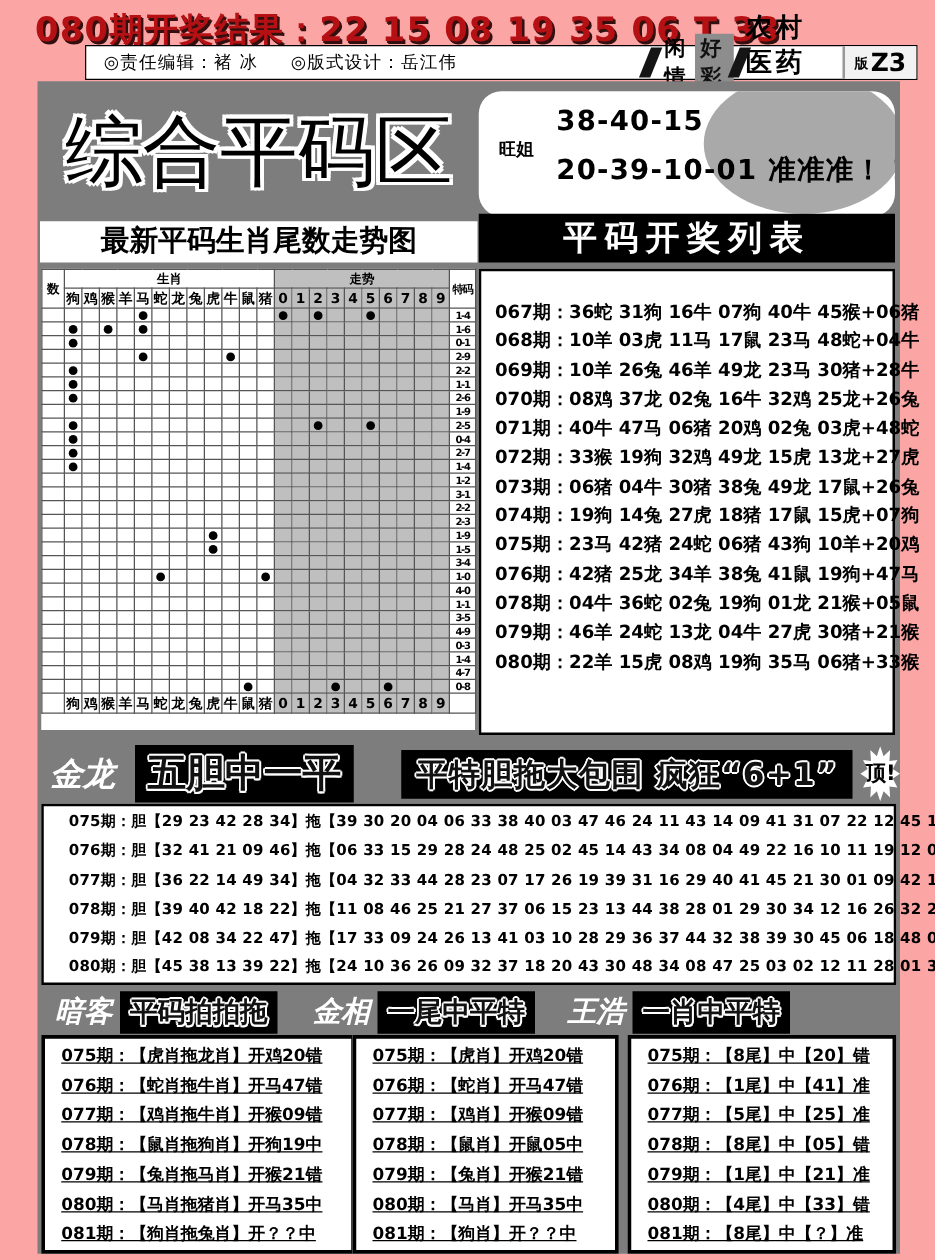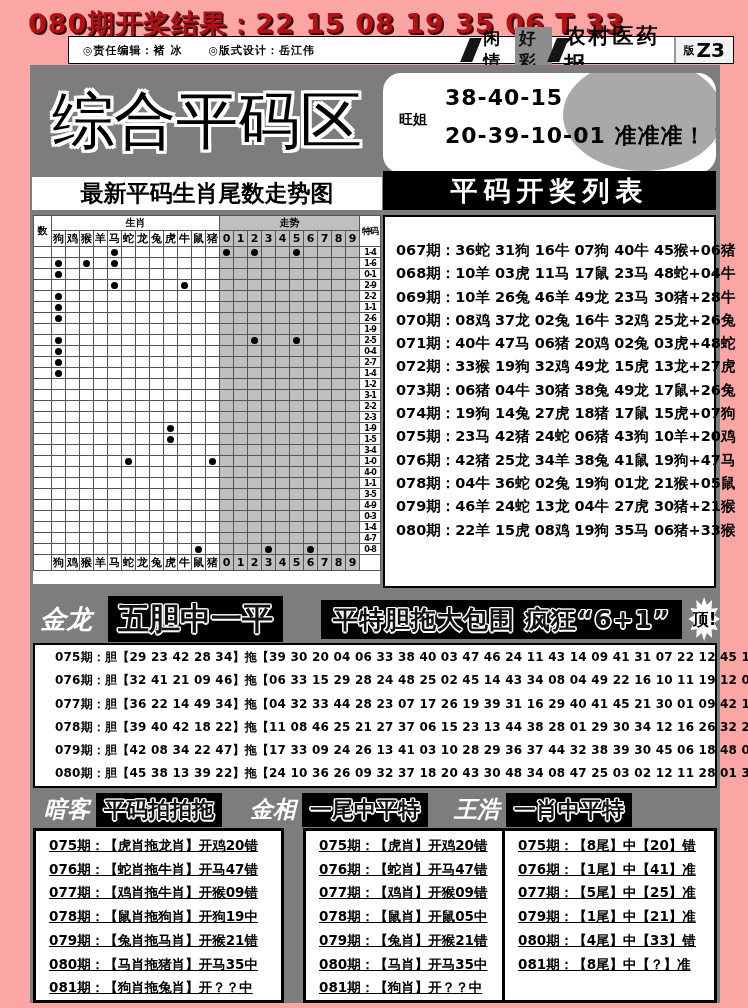--- a/index.html
+++ b/index.html
@@ -4,21 +4,21 @@
 <style>
   html,body{margin:0;padding:0;background:#fff;}
   .page{position:relative;width:748px;height:1008px;background:#fca5a5;overflow:hidden;
         font-family:"DejaVu Sans","Liberation Sans",sans-serif;color:#000;}
   
   .mast-result{position:absolute;left:28px;top:6px;font-size:27px;font-weight:900;
         color:#b51114;letter-spacing:1px;white-space:nowrap;
         text-shadow:2px 2px 0 #33100f,1px 1px 0 #551412;}
   .head-bar{position:absolute;left:68px;top:36px;width:664px;height:26px;background:#fff;
         border:1px solid #000;display:flex;align-items:center;}
-  .credits{font-size:11px;font-weight:700;padding-left:14px;white-space:nowrap;letter-spacing:1px;}
+  .credits{font-size:14px;font-weight:400;padding-left:14px;white-space:nowrap;letter-spacing:1px;}
   .credits .sep{display:inline-block;width:26px;}
   .flag{display:flex;align-items:center;margin-left:150px;height:24px;}
   .flag .bar{width:14px;height:24px;background:#151515;transform:skewX(-22deg);}
   .flag .t1{font-size:17px;font-weight:700;padding:0 2px 0 6px;font-family:"DejaVu Serif",serif;}
   .flag .t2{font-size:17px;font-weight:700;background:#8d8d8d;color:#111;padding:0 4px;
         font-family:"DejaVu Serif",serif;}
   .paper{margin-left:auto;display:flex;align-items:center;height:100%;}
   .paper-name{font-size:21px;font-weight:900;font-family:"DejaVu Serif",serif;
         letter-spacing:3px;padding-right:10px;}
   .edition{display:flex;align-items:center;border-left:2px solid #999;height:100%;
@@ -96,21 +96,21 @@
         align-items:center;}
   .bottom-banner .grp{display:flex;align-items:center;}
   .bottom-banner .script-name{font-size:23px;}
   .bottom-banner .blk{font-size:22px;padding:2px 8px;margin-left:6px;}
   .bottom-banner .g1{margin-left:14px;} .bottom-banner .g2{margin-left:26px;}
   .bottom-banner .g3{margin-left:28px;}
   
   .panel{position:absolute;top:763px;height:175px;background:#fff;border:3px solid #000;
         box-sizing:border-box;}
   .panel.p0{left:3px;width:251px;}
-  .panel.p1{left:273px;width:213px;}
+  .panel.p1{left:252px;width:213px;}
   .panel.p2{left:472px;width:215px;}
   .panel-rows{padding:3px 0 16px 13px;text-decoration:underline;}
   .panel-row{font-size:13.5px;font-weight:700;line-height:23.7px;white-space:nowrap;}
 </style>
 </head>
 <body>
 
 <div class="page">
 
   <div class="mast-result">080期开奖结果：22 15 08 19 35 06 T 33</div>
@@ -1093,20 +1093,21 @@
           <div class="panel-row">079期：【兔肖】开猴21错</div>
           <div class="panel-row">080期：【马肖】开马35中</div>
           <div class="panel-row">081期：【狗肖】开？？中</div>
         </div>
     </div>
     <div class="panel p2">
       <div class="panel-rows" id="panel-rows-2">
           <div class="panel-row">075期：【8尾】中【20】错</div>
           <div class="panel-row">076期：【1尾】中【41】准</div>
           <div class="panel-row">077期：【5尾】中【25】准</div>
+          <div class="panel-row">078期：【8尾】中【05】错</div>
           <div class="panel-row">079期：【1尾】中【21】准</div>
           <div class="panel-row">080期：【4尾】中【33】错</div>
           <div class="panel-row">081期：【8尾】中【？】准</div>
         </div>
     </div>
 
   </div>
 </div>
 
 </body></html>

